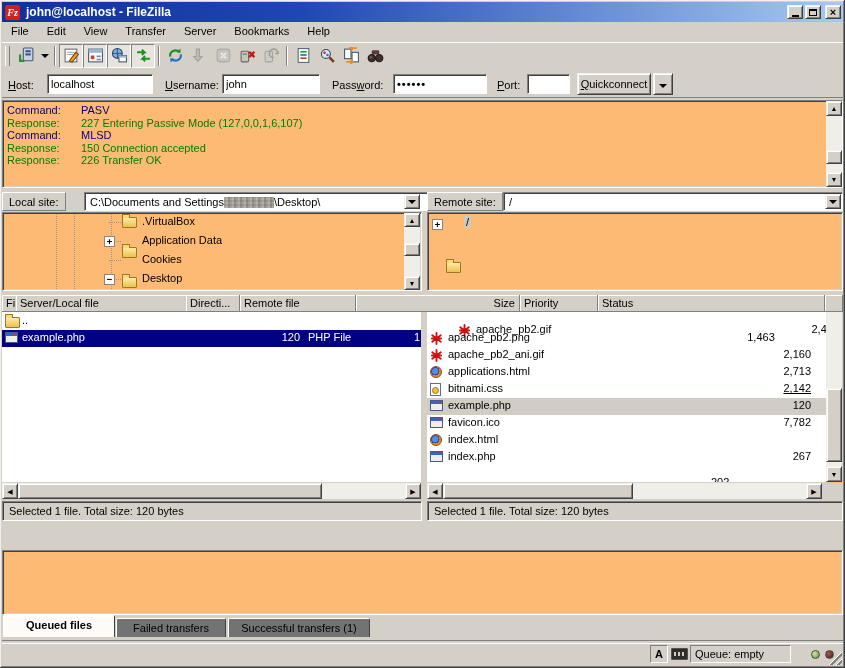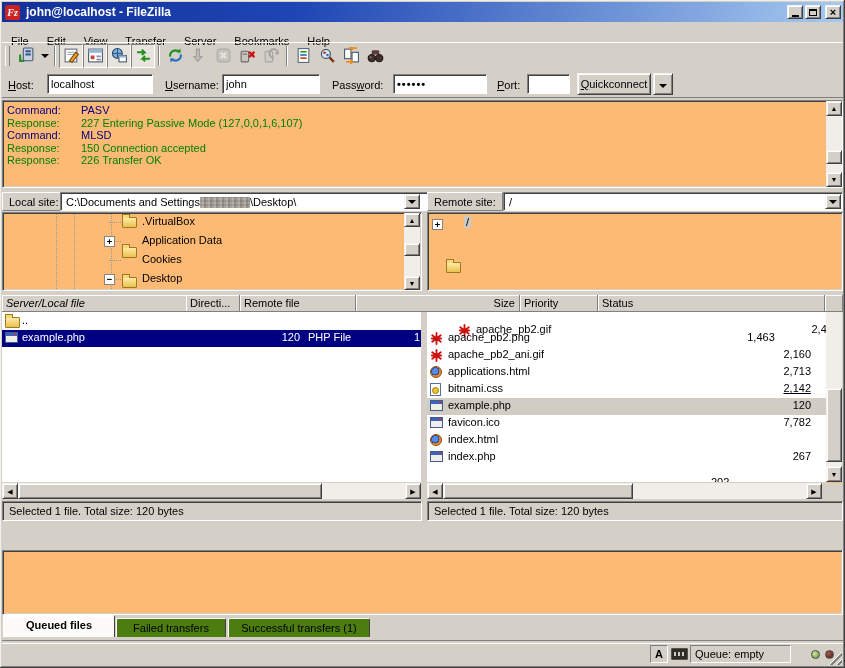--- a/index.html
+++ b/index.html
@@ -13,21 +13,21 @@
   
   .titlebar{left:2px;top:2px;width:841px;height:20px;background:linear-gradient(90deg,#123099,#1e46b4 35%,#a6caf0);display:flex;align-items:center}
   .fz-icon{width:15px;height:15px;margin-left:3px;background:#cc2222;border-radius:2px;color:#fff;font:italic bold 10px/15px "Liberation Serif",serif;text-align:center}
   .title-text{color:#fff;font-weight:bold;font-size:12px;margin-left:6px;flex:1;white-space:nowrap}
   .win-btn{width:16px;height:14px;margin-right:2px;display:flex;align-items:center;justify-content:center}
   .glyph-min{width:7px;height:2px;background:#000;margin-top:7px}
   .glyph-max{width:8px;height:7px;border:1px solid #000;border-top:2px solid #000;box-sizing:border-box}
   .glyph-close{font:bold 11px/11px "Liberation Sans",sans-serif}
   
   .menubar{left:2px;top:22px;width:841px;height:20px}
-  .menu-item{display:inline-block;padding:13px 9px;cursor:default}
+  .menu-item{display:inline-block;padding:3px 9px;cursor:default}
   .toolbar{left:2px;top:42px;width:841px;height:26px;display:flex;align-items:center;border-top:1px solid #fff}
   .tb-handle{width:3px;height:20px;margin:0 4px 0 3px;border-left:1px solid #fff;border-right:1px solid #808080;background:#d4d0c8}
   .tb-sep{width:0;height:20px;margin:0 3px;border-left:1px solid #808080;border-right:1px solid #fff}
   .tb-btn{width:24px;height:24px;display:flex;align-items:center;justify-content:center;border:1px solid transparent;box-sizing:border-box}
   .tb-btn.pressed{border-color:#808080 #fff #fff #808080;background:#e7e4dd}
   .tb-btn.disabled svg{opacity:.4;filter:grayscale(1)}
   .tb-btn svg{width:17px;height:17px}
   .tb-dd{width:13px;height:24px;display:flex;align-items:center;justify-content:center}
   .caret{width:0;height:0;border-left:4px solid transparent;border-right:4px solid transparent;border-top:4px solid #000}
   
@@ -73,21 +73,21 @@
   .filelist{top:312px;height:170px;background:#fff;overflow:hidden}
   .frow{position:absolute;left:0;height:17px;width:100%}
   .frow .cell{position:absolute;top:1px;white-space:nowrap;overflow:hidden}
   .frow.sel-active{background:#000080;color:#fff}
   .frow.sel-inactive{background:#d1cdc5}
   .ficon{position:absolute;left:3px;top:2px}
   
   .status-row{position:absolute;top:501px;height:20px;padding:3px 0 0 6px;box-sizing:border-box;white-space:nowrap;overflow:hidden}
   .queue-body{left:2px;top:550px;width:841px;height:65px}
   
-  .tab{position:absolute;box-sizing:border-box;text-align:center;border:1px solid;border-color:#fff #404040 #d4d0c8 #fff;border-bottom:none;border-radius:2px 2px 0 0;padding-top:3px;background:#4d7c0f}
+  .tab{position:absolute;box-sizing:border-box;text-align:center;border:1px solid;border-color:#fff #404040 #d4d0c8 #fff;border-bottom:none;border-radius:2px 2px 0 0;padding-top:3px;background:#737373}
   .tab.active{background:#fcfbf7;font-weight:bold;box-shadow:inset 1px 1px 0 #fff}
   
   .statusbar-sep{left:2px;top:640px;width:841px;height:2px;border-top:1px solid #808080;border-bottom:1px solid #fff}
   .sb-panel{position:absolute;top:645px;height:18px;border:1px solid;border-color:#808080 #fff #fff #808080;box-sizing:border-box;padding:2px 4px;white-space:nowrap}
   .led{position:absolute;top:650px;width:9px;height:9px;border-radius:50%;border:1px solid #4a4a4a;box-sizing:border-box}
   .grip{position:absolute;right:3px;bottom:3px;width:14px;height:14px;background:repeating-linear-gradient(135deg,#fff 0 1px,#808080 1px 3px,transparent 3px 5px);clip-path:polygon(100% 0,100% 100%,0 100%)}
 </style>
 </head>
 <body>
 
@@ -245,21 +245,21 @@
   <div class="abs sb-btn btn3d" style="left:826px;top:101px;width:16px;height:15px">
       <span>▲</span>
     </div>
   <div class="sb-track abs" style="left:826px;top:116px;width:16px;height:56px"></div>
   <div class="sb-thumb abs btn3d" style="left:826px;top:150px;width:16px;height:14px"></div>
   <div class="abs sb-btn btn3d" style="left:826px;top:172px;width:16px;height:15px">
       <span>▼</span>
     </div>
 
   <div class="site-label" style="left:2px;width:64px">Local site:</div>
-  <div class="combo" style="left:60px;width:400px">
+  <div class="combo" style="left:84px;width:400px">
     <span>C:\Documents and Settings</span><span class="blurred"></span><span>\Desktop\</span>
   </div>
   <div class="combo-arrow btn3d" style="left:404px">
       <span class="caret"></span>
     </div>
 
   <div class="site-label" style="left:427px;width:76px">Remote site:</div>
   <div class="combo" style="left:503px;width:340px">
     <span>/</span>
   </div>
@@ -414,21 +414,21 @@
   <div class="sb-track abs" style="left:443px;top:483px;width:363px;height:16px"></div>
   <div class="sb-thumb abs btn3d" style="left:443px;top:483px;width:190px;height:16px"></div>
   <div class="abs sb-btn btn3d" style="left:806px;top:483px;width:16px;height:16px">
       <span>▶</span>
     </div>
 
   <div class="status-row sunken" style="left:2px;width:420px">Selected 1 file. Total size: 120 bytes</div>
   <div class="status-row sunken" style="left:427px;width:416px">Selected 1 file. Total size: 120 bytes</div>
 
   <div id="queue-headers">
-      <div class="hcell" style="left: 2px; width: 208px; font-style: italic;"><span>Server/Local file</span></div>
+      <div class="hcell" style="left: 16px; width: 208px;"><span>Server/Local file</span></div>
       <div class="hcell" style="left: 186px; width: 54px;"><span>Directi...</span></div>
       <div class="hcell" style="left: 240px; width: 116px;"><span>Remote file</span></div>
       <div class="hcell right" style="left: 356px; width: 164px;"><span>Size</span></div>
       <div class="hcell" style="left: 520px; width: 78px;"><span>Priority</span></div>
       <div class="hcell" style="left: 598px; width: 227px;"><span>Status</span></div>
       <div class="hcell" style="left: 825px; width: 18px;"><span></span></div>
     </div>
   <div class="queue-body abs sunken white"></div>
 
   <div id="queue-tabs">

